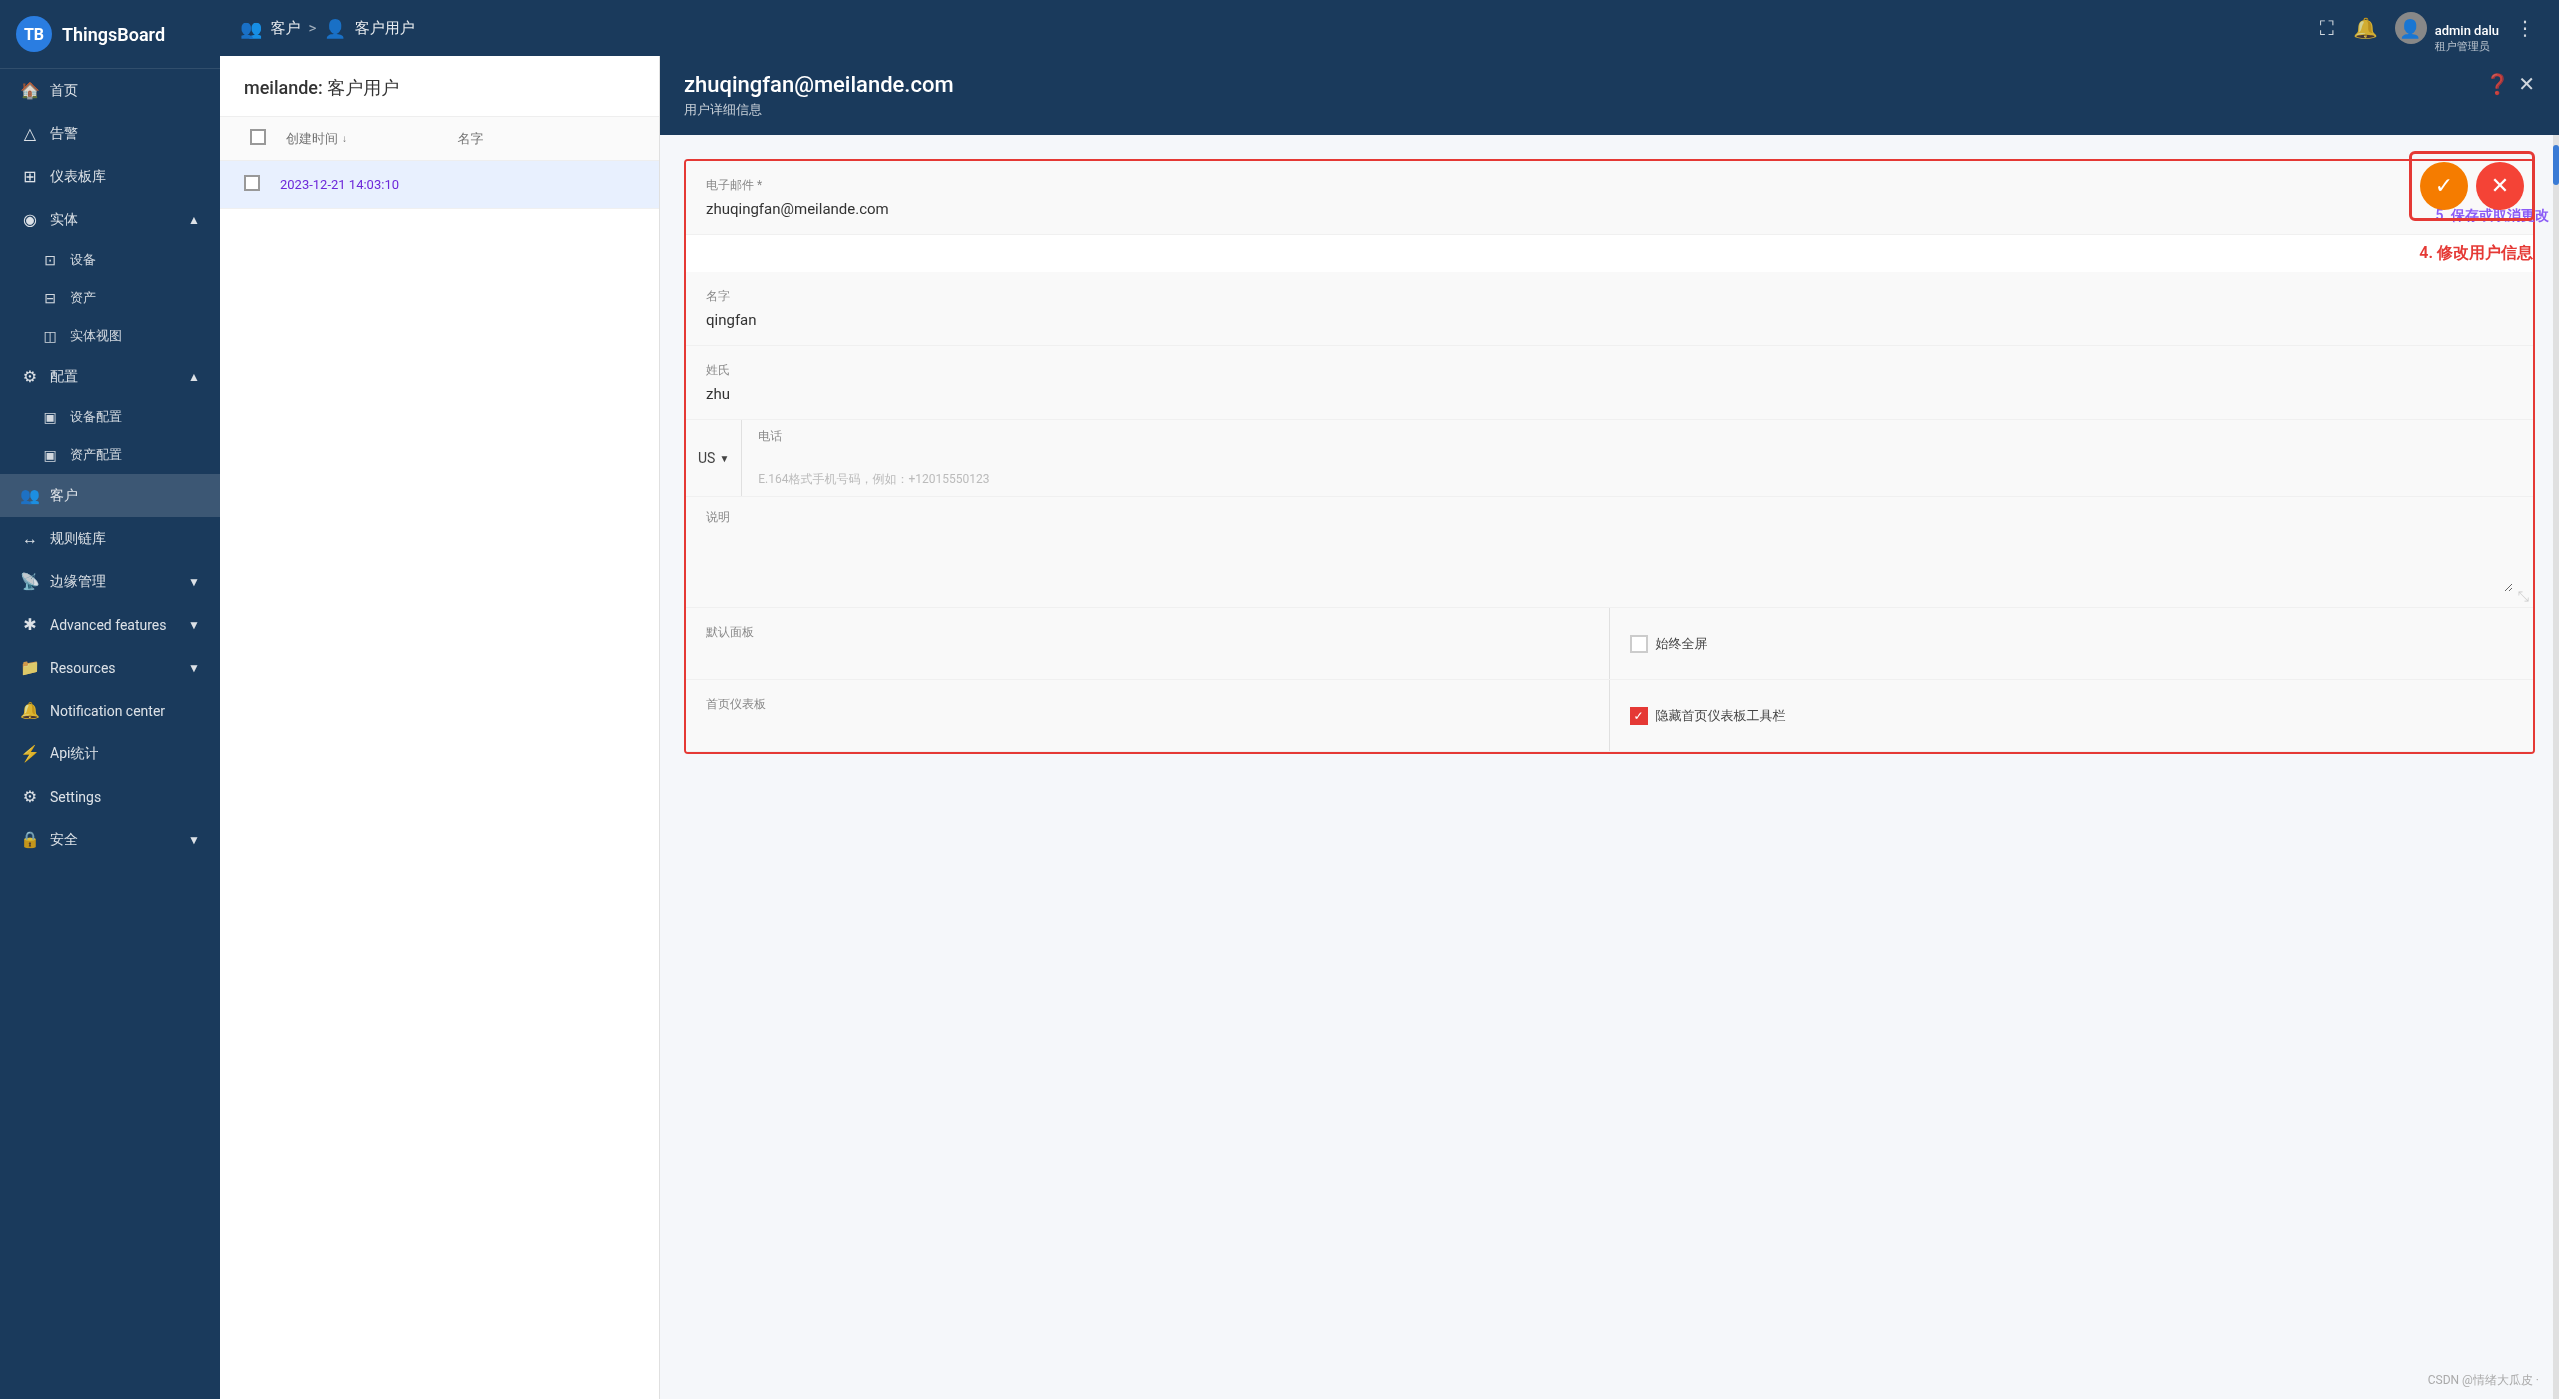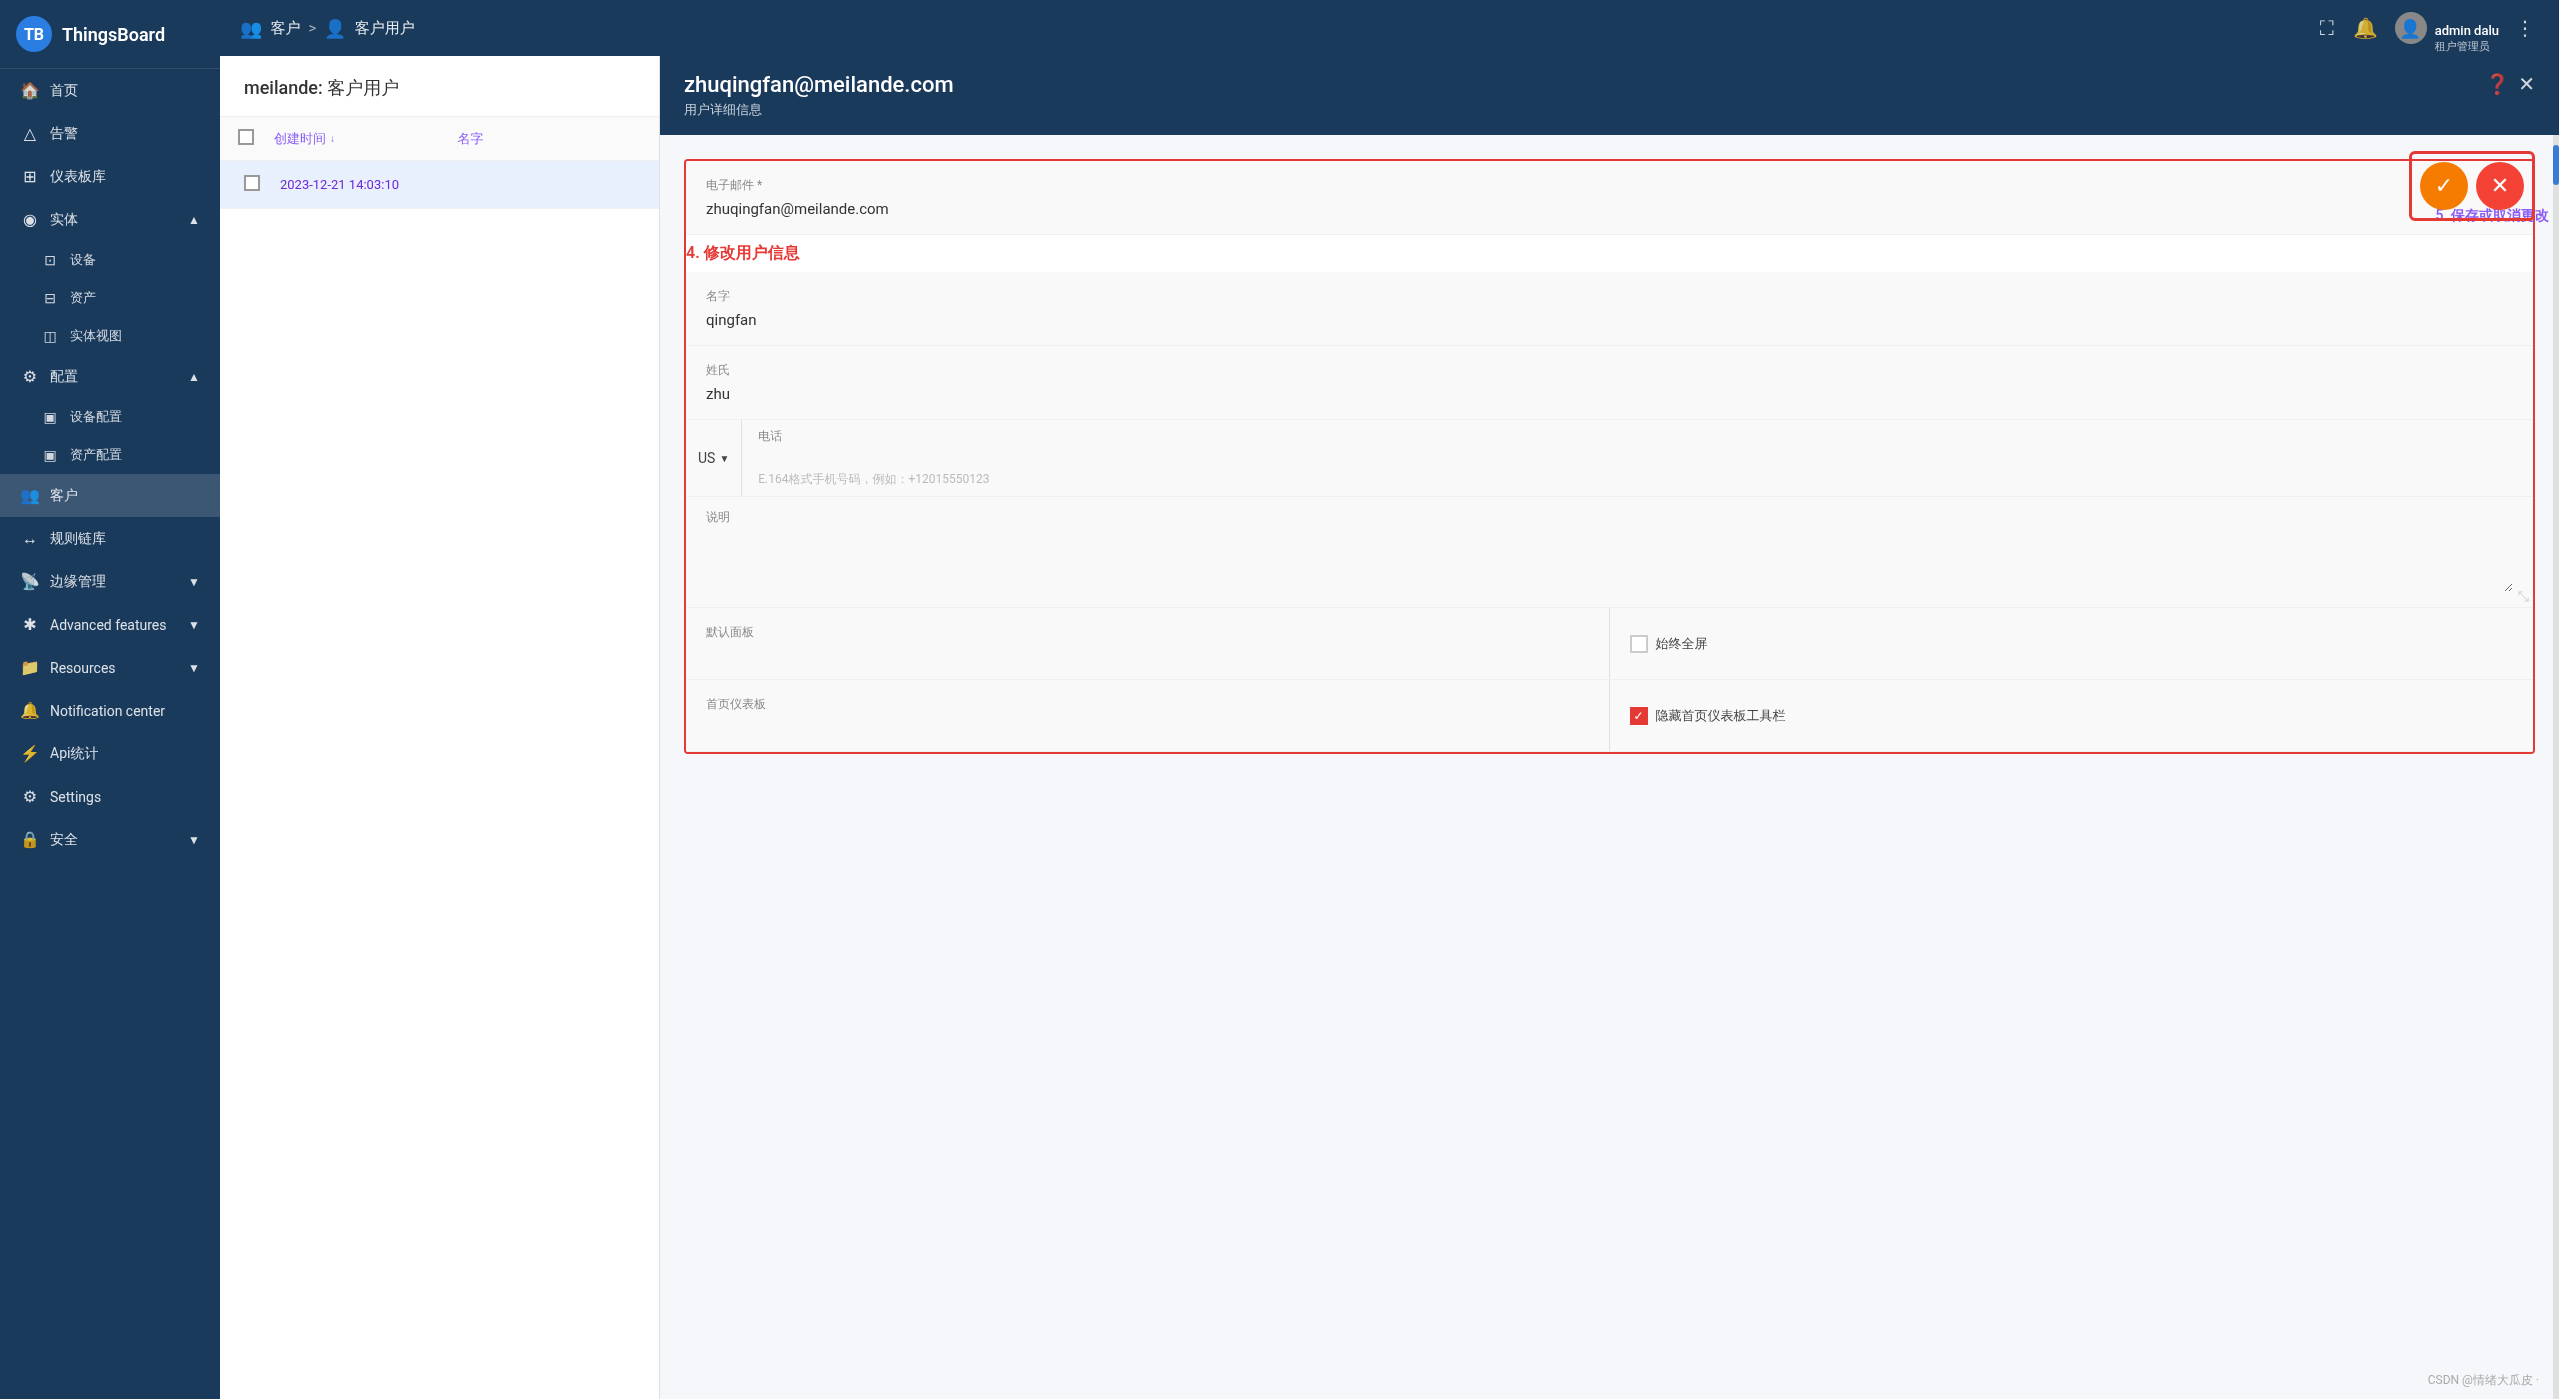--- a/index.html
+++ b/index.html
@@ -113,23 +113,23 @@
     .panel-title {
       padding: 20px 24px 16px;
       font-size: 18px;
       font-weight: 500;
       color: #333;
       border-bottom: 1px solid #eee;
     }
     .table-header {
       display: flex;
       align-items: center;
-      padding: 12px 18px;
+      padding: 12px 30px;
       border-bottom: 1px solid #eee;
-      color: #8b5cf6;
+      color: #737373;
       font-size: 13px;
       font-weight: 500;
       background: #fafafa;
     }
     .table-checkbox { width: 36px; }
     .table-col-date { flex: 1; display: flex; align-items: center; gap: 4px; }
     .table-col-name { flex: 1; }
     .table-row {
       display: flex;
       align-items: center;
@@ -277,21 +277,21 @@
       border: none; background: transparent;
       font-size: 14px; color: #999; outline: none; font-family: inherit;
     }
 
     
     .annotation-label {
       color: #e53935;
       font-size: 16px;
       font-weight: 600;
       margin: 8px 0;
-      text-align: left;
+      text-align: right;
     }
 
     
     .save-btn {
       width: 48px; height: 48px; border-radius: 50%;
       background: #f57c00; border: none; cursor: pointer;
       display: flex; align-items: center; justify-content: center;
       color: #fff; font-size: 22px;
     }
     .cancel-btn {

